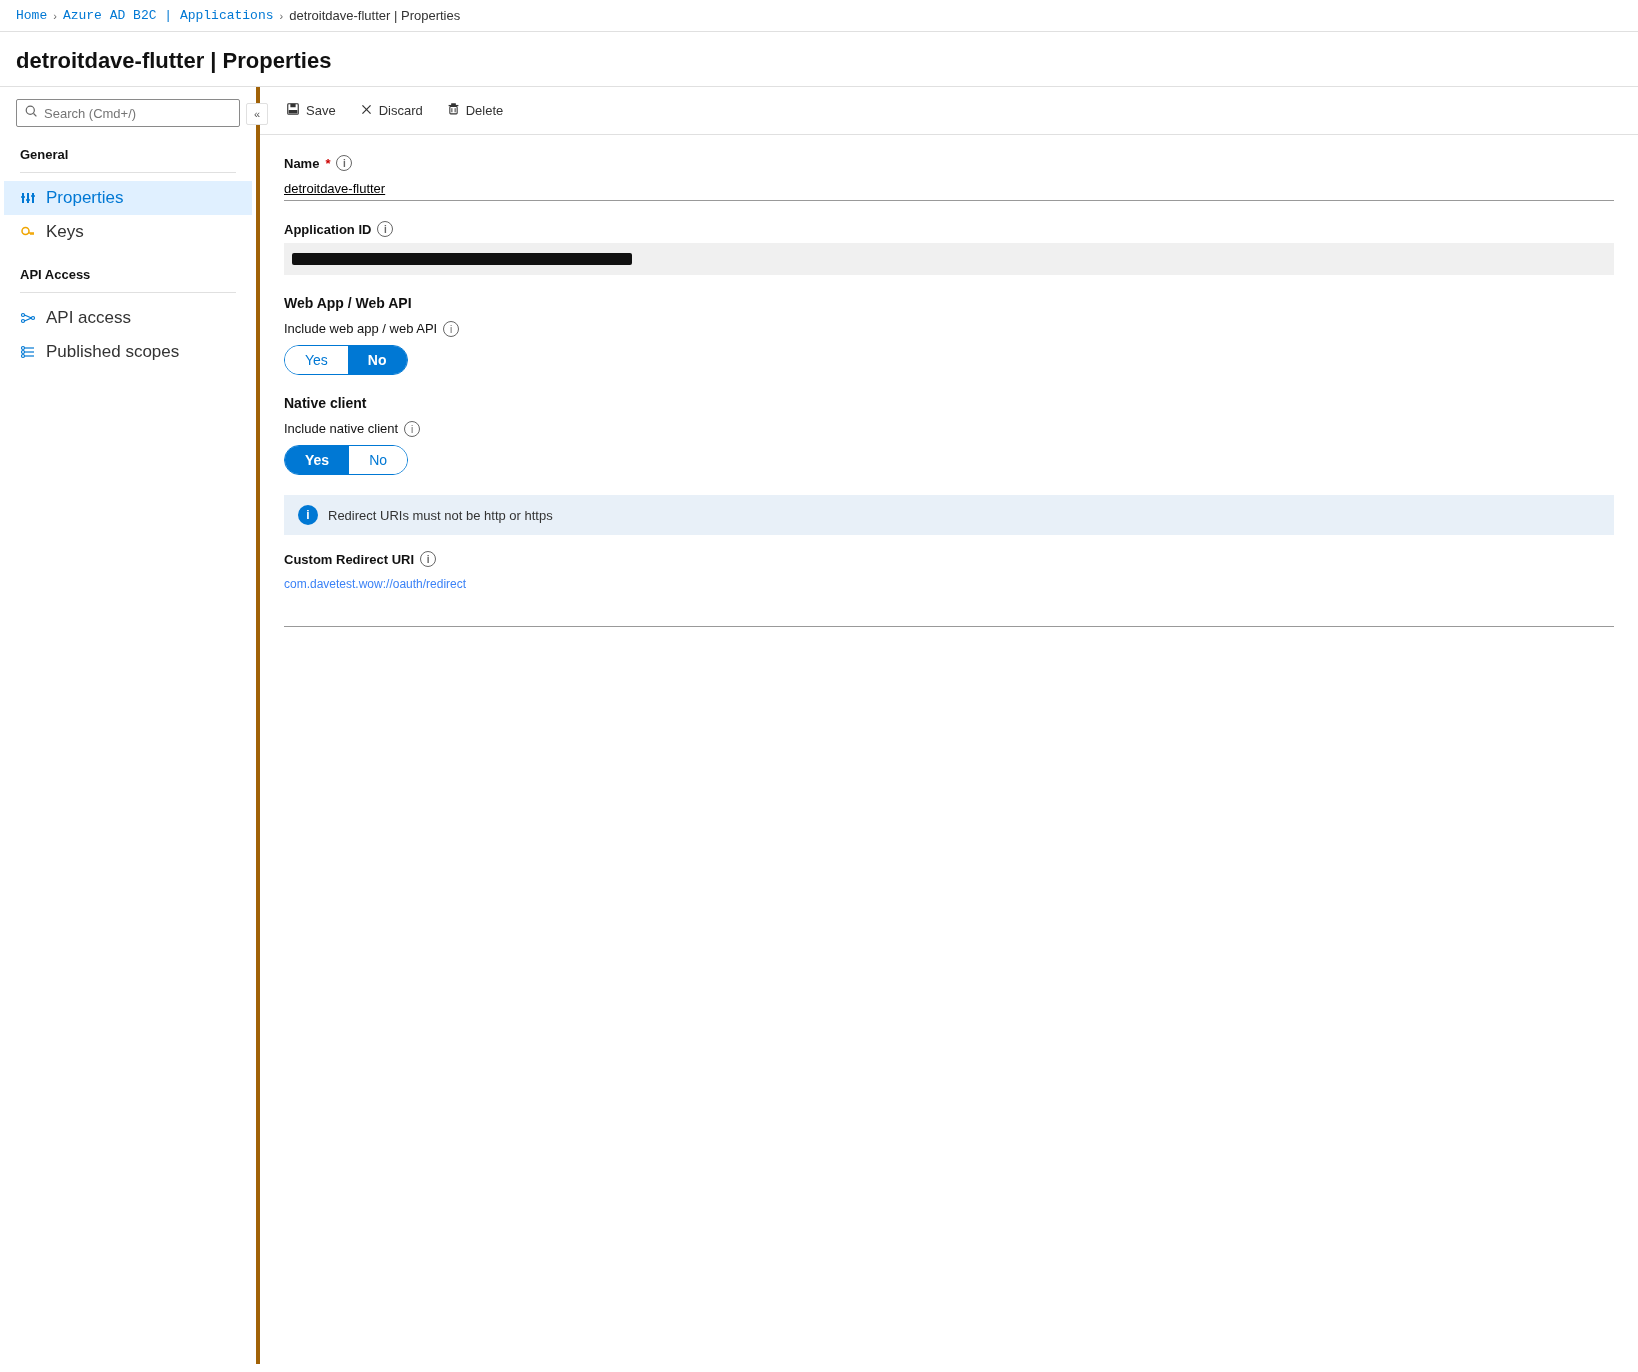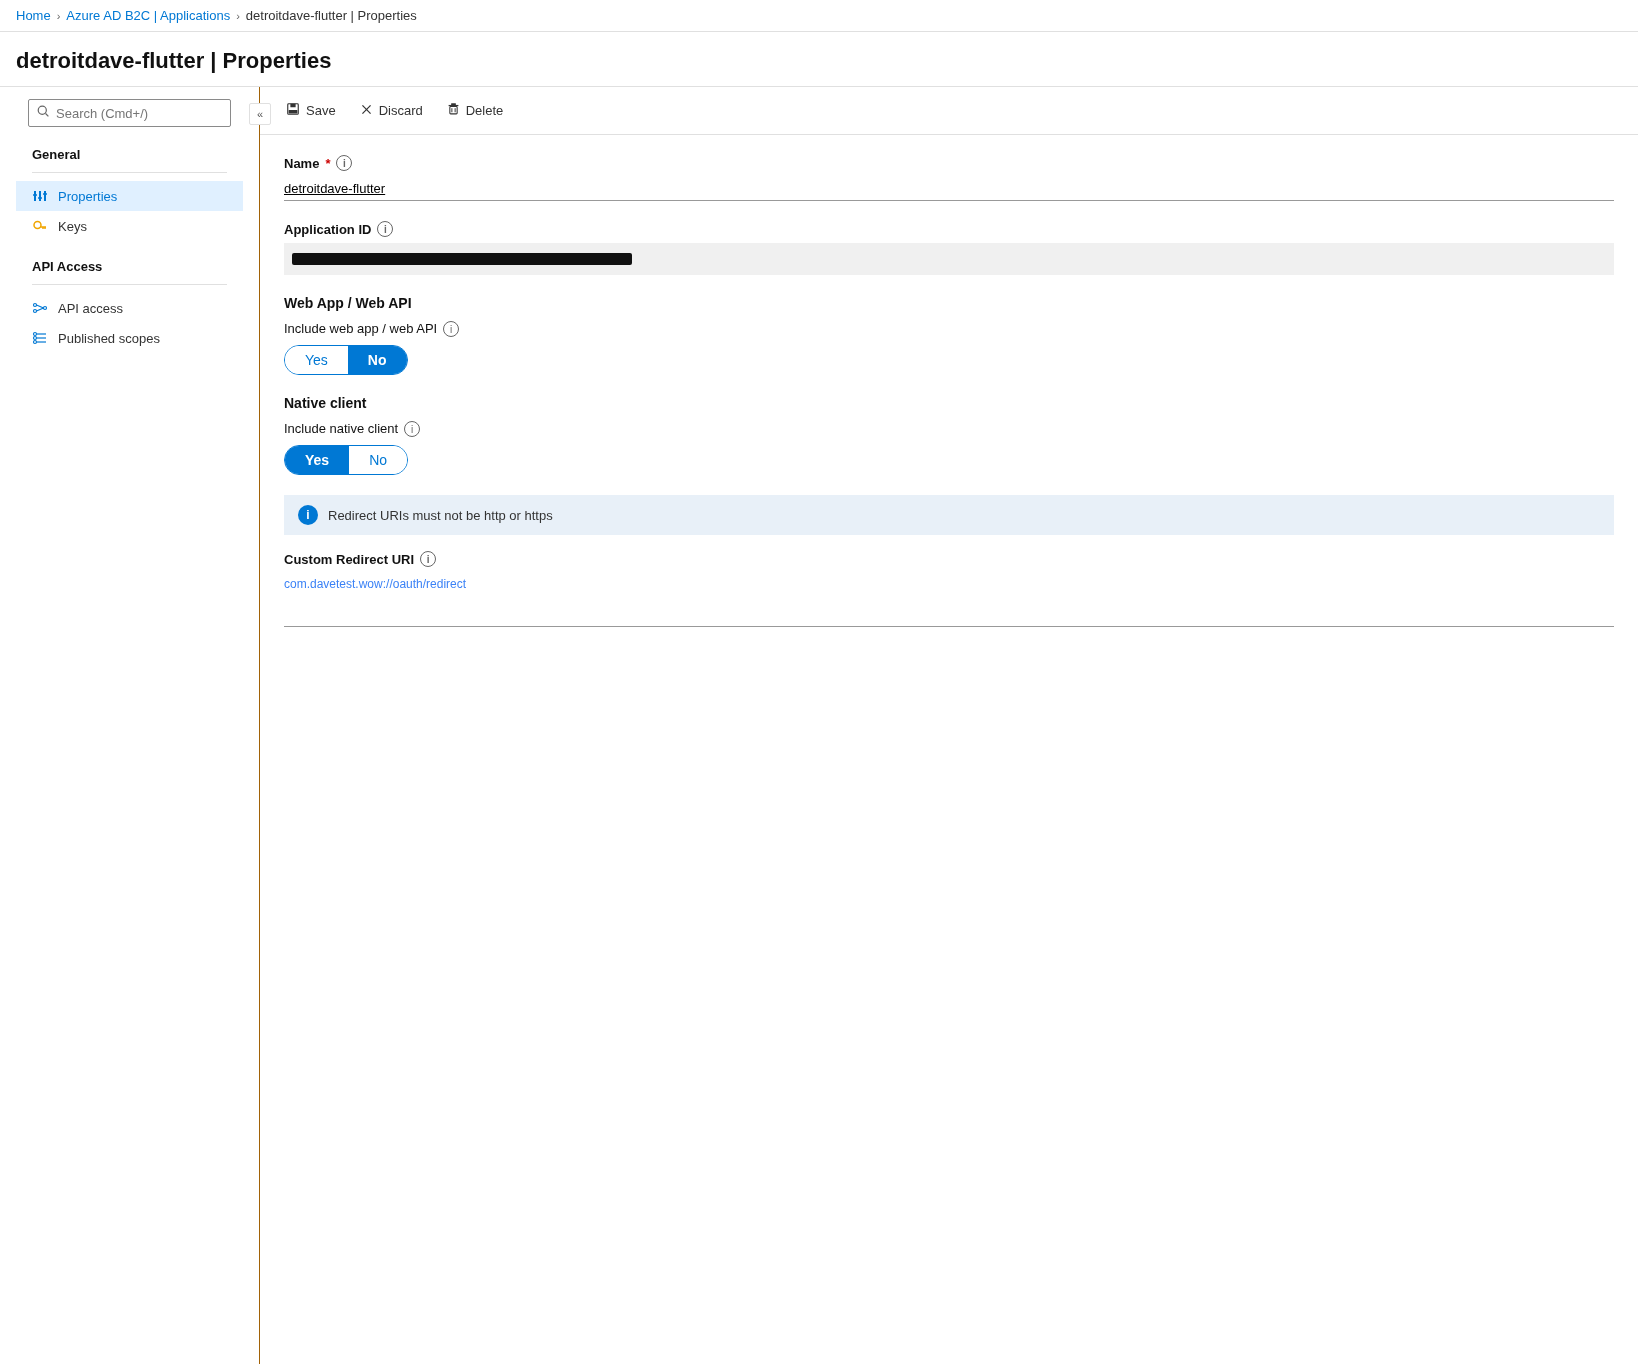--- a/index.html
+++ b/index.html
@@ -13,20 +13,21 @@
       font-size: 13px;
       color: #333;
       display: flex;
       align-items: center;
       gap: 6px;
     }
     .breadcrumb-link {
       color: #0078d4;
       cursor: pointer;
       text-decoration: none;
+      font-family: Liberation Mono, monospace;
     }
     .breadcrumb-sep { color: #666; font-size: 11px; }
 
     
     .page-header {
       padding: 16px 16px 12px 16px;
       border-bottom: 1px solid #e0e0e0;
     }
     .page-title {
       font-size: 22px;
@@ -37,23 +38,23 @@
     
     .main-layout {
       display: flex;
       height: calc(100vh - 95px);
     }
 
     
     .sidebar {
       width: 260px;
       min-width: 260px;
-      border-right: 1px solid #a16207;
+      border-right: 4px solid #a16207;
       background: #fff;
-      padding: 12px 16px;
+      padding: 12px 4px;
       position: relative;
     }
     .sidebar-search {
       display: flex;
       align-items: center;
       margin: 0 12px 12px 12px;
       border: 1px solid #8a8a8a;
       border-radius: 2px;
       padding: 5px 8px;
       gap: 6px;
@@ -96,21 +97,21 @@
       border: none;
       border-top: 1px solid #e0e0e0;
       margin: 4px 16px 8px 16px;
     }
     .sidebar-item {
       display: flex;
       align-items: center;
       gap: 10px;
       padding: 7px 16px;
       cursor: pointer;
-      font-size: 13px;
+      font-size: 17px;
       color: #333;
     }
     .sidebar-item.active { background: #e0f0ff; color: #0078d4; }
     .sidebar-icon {
       width: 16px;
       height: 16px;
       display: flex;
       align-items: center;
       justify-content: center;
       flex-shrink: 0;

